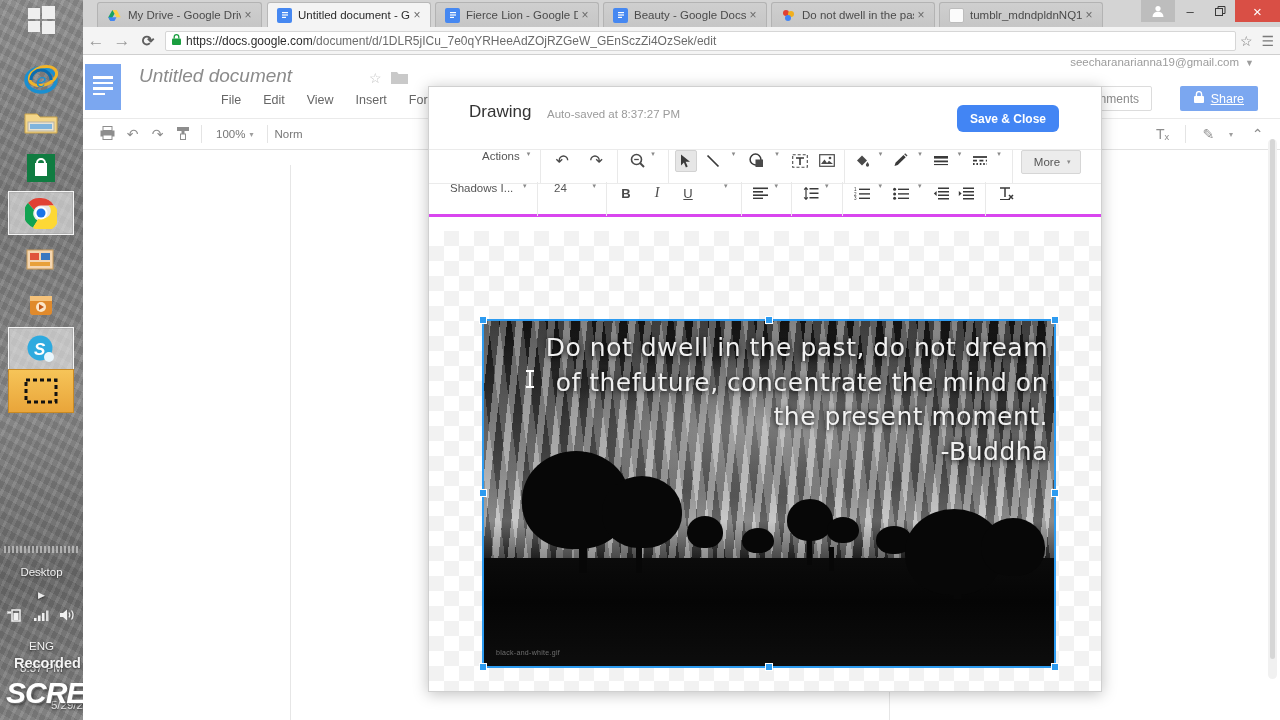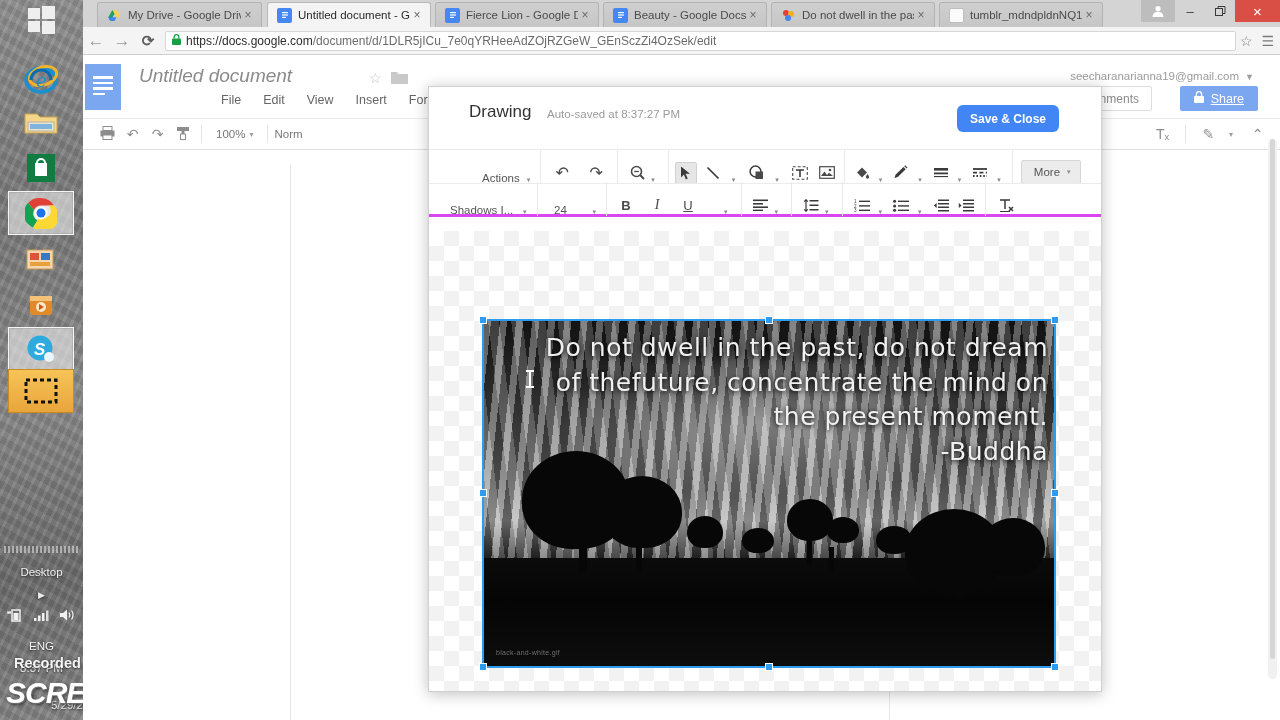--- a/index.html
+++ b/index.html
@@ -159,21 +159,21 @@
   }
   #docs-logo .lines { width: 20px; }
   #docs-logo .lines i { display: block; height: 2.5px; background: #fff; margin-bottom: 3px; }
   #doc-title {
     position: absolute; left: 56px; top: 9px;
     font-size: 19px; color: #8b8b8b; font-style: italic;
   }
   #doc-star { position: absolute; left: 286px; top: 14px; color: #c2c2c2; font-size: 14px; }
   #doc-folder { position: absolute; left: 308px; top: 14px; color: #c2c2c2; font-size: 15px; }
   #menubar { position: absolute; left: 138px; top: 37px; display: flex; gap: 22px; font-size: 12.5px; color: #666; }
-  #acct { position: absolute; right: 26px; top: 14px; font-size: 11.5px; color: #9c9c9c; }
+  #acct { position: absolute; right: 26px; top: 0; font-size: 11.5px; color: #9c9c9c; }
   #acct .caret { margin-left: 6px; font-size: 9px; }
   #btn-comments {
     position: absolute; right: 128px; top: 30px; height: 25px;
     padding: 0 12px; border: 1px solid #dcdcdc; border-radius: 2px;
     display: flex; align-items: center; font-size: 12px; color: #8a8a8a; background: #fff;
   }
   #btn-share {
     position: absolute; right: 22px; top: 30px; height: 25px;
     padding: 0 14px; border-radius: 2px; background: #7ba7f0;
     display: flex; align-items: center; gap: 7px; font-size: 12.5px; color: #fff; text-decoration: underline;
@@ -220,21 +220,21 @@
     padding: 0 13px; background: #4285f4; border-radius: 6px;
     display: flex; align-items: center; font-size: 12px; font-weight: bold; color: #fff;
   }
   .drow {
     position: relative; height: 34px;
     display: flex; align-items: center;
     border-top: 1px solid #ebebeb;
   }
   #drow1 { padding-left: 44px; }
   #drow2 { padding-left: 12px; border-bottom: 3px solid #d946ef; }
-  .grp { display: flex; align-items: flex-end; height: 34px; padding: 0 5px; }
+  .grp { display: flex; align-items: flex-start; height: 34px; padding: 0 5px; }
   .grp + .grp { border-left: 1px solid #e9e9e9; }
   .tbtn {
     min-width: 22px; height: 22px; display: flex; align-items: center; justify-content: center;
     color: #4a4a4a; font-size: 13px; padding: 0 2px;
   }
   .tbtn.sel { background: #e6e6e6; border: 1px solid #d2d2d2; border-radius: 2px; }
   .tcaret { color: #8a8a8a; font-size: 7px; padding: 0 5px 0 3px; }
   .tlabel { font-size: 11.5px; color: #555; padding: 0 4px; }
   .fontbox { width: 74px; font-size: 11.5px; color: #555; padding-left: 4px; overflow: hidden; white-space: nowrap; }
   .sizebox { width: 36px; font-size: 11.5px; color: #555; text-align: center; }

